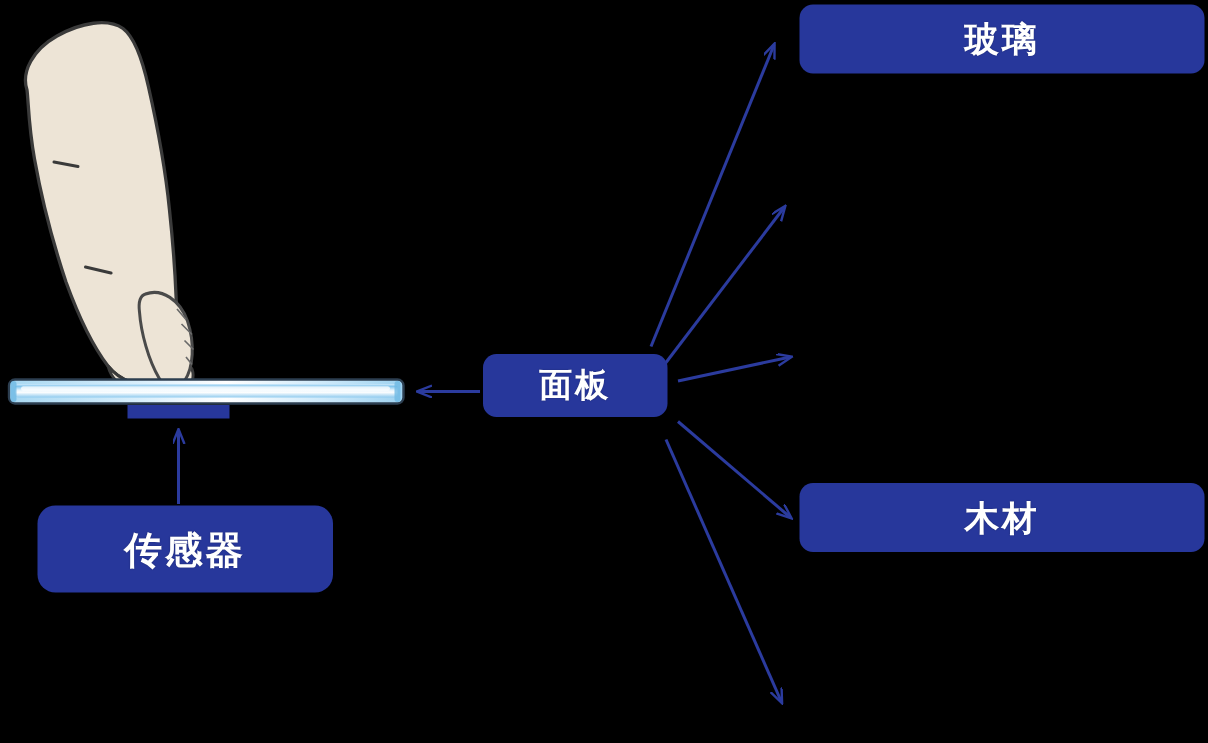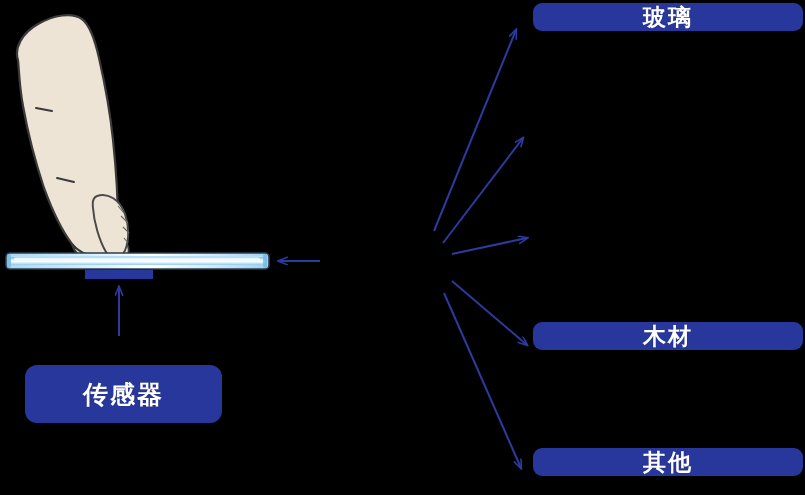--- a/index.html
+++ b/index.html
@@ -29,21 +29,21 @@
     justify-content: center;
     color: #FFFFFF;
     font-weight: bold;
     letter-spacing: 2px;
     text-shadow: 0 0 1px rgba(0,0,0,.35);
   }
 
   .material-box {
     left: 533px;
     width: 270px;
-    height: 28px;
+    height: 46px;
     font-size: 23px;
   }
 
   .mat-0 { top: 3px; }
   .mat-1 { top: 118px; }
   .mat-2 { top: 215px; }
   .mat-3 { top: 322px; }
   .mat-4 { top: 448px; }
 
   .panel-box {
@@ -54,21 +54,20 @@
     font-size: 22px;
   }
 
   .sensor-box {
     left: 25px;
     top: 337px;
     width: 197px;
     height: 58px;
     font-size: 25px;
     border-radius: 12px;
-    margin-top: 28px;
   }
 
   
   svg.overlay {
     position: absolute;
     left: 0;
     top: 0;
     width: 805px;
     height: 495px;
     pointer-events: none;
@@ -174,22 +173,22 @@
   <div class="box material-box mat-0">
     <span>玻璃</span>
   </div>
 
 
 
   <div class="box material-box mat-3">
     <span>木材</span>
   </div>
 
-  <div class="box material-box mat-4">
-    <span>其他</span>
+
+  <div class="box panel-box">
+    <span>面板</span>
   </div>
-
 
   <div class="box sensor-box">
     <span>传感器</span>
   </div>
 
 </div>
 
 </body></html>

